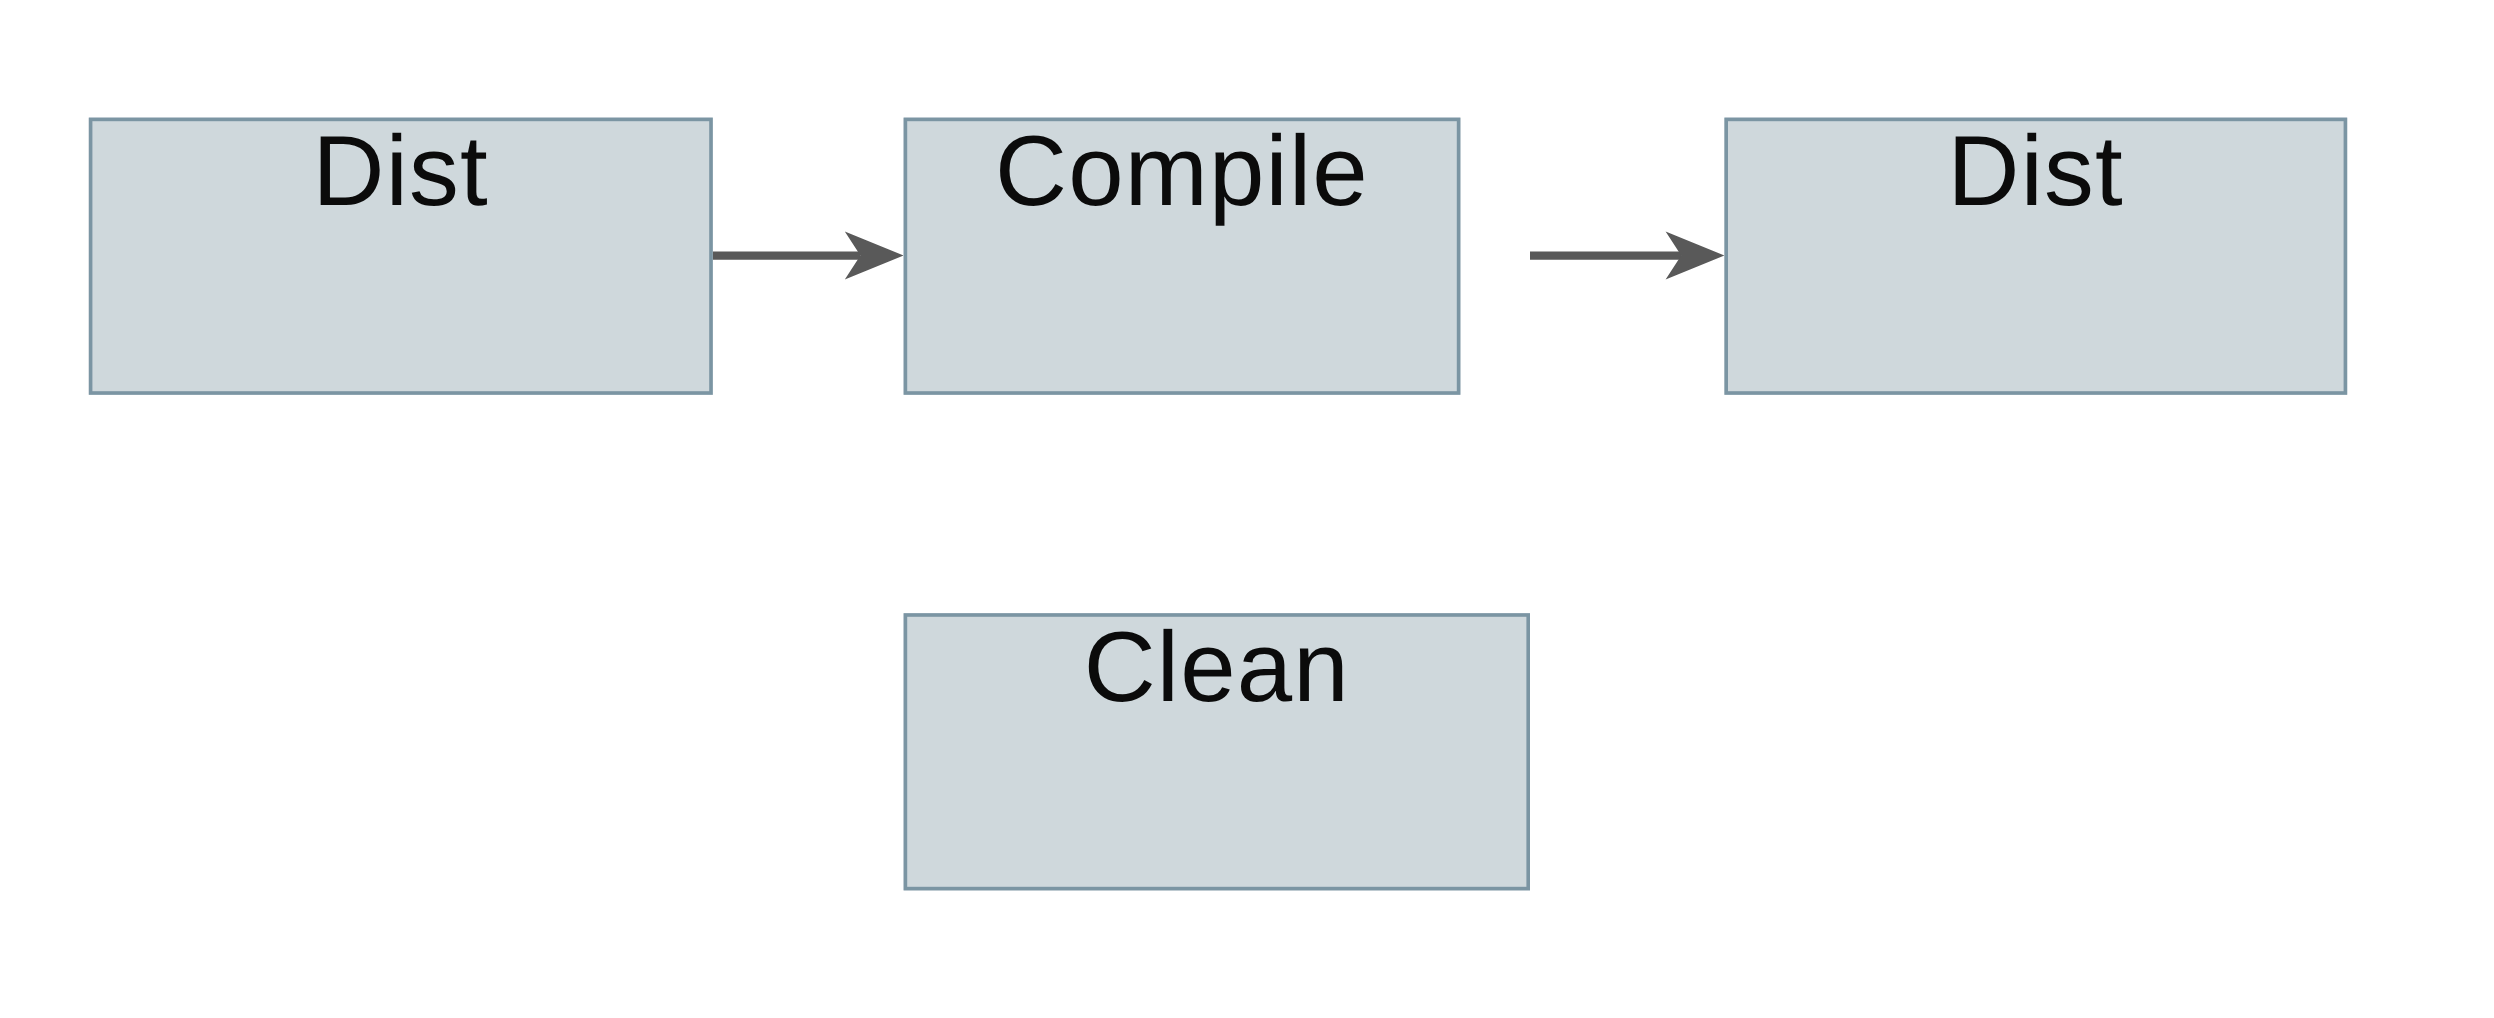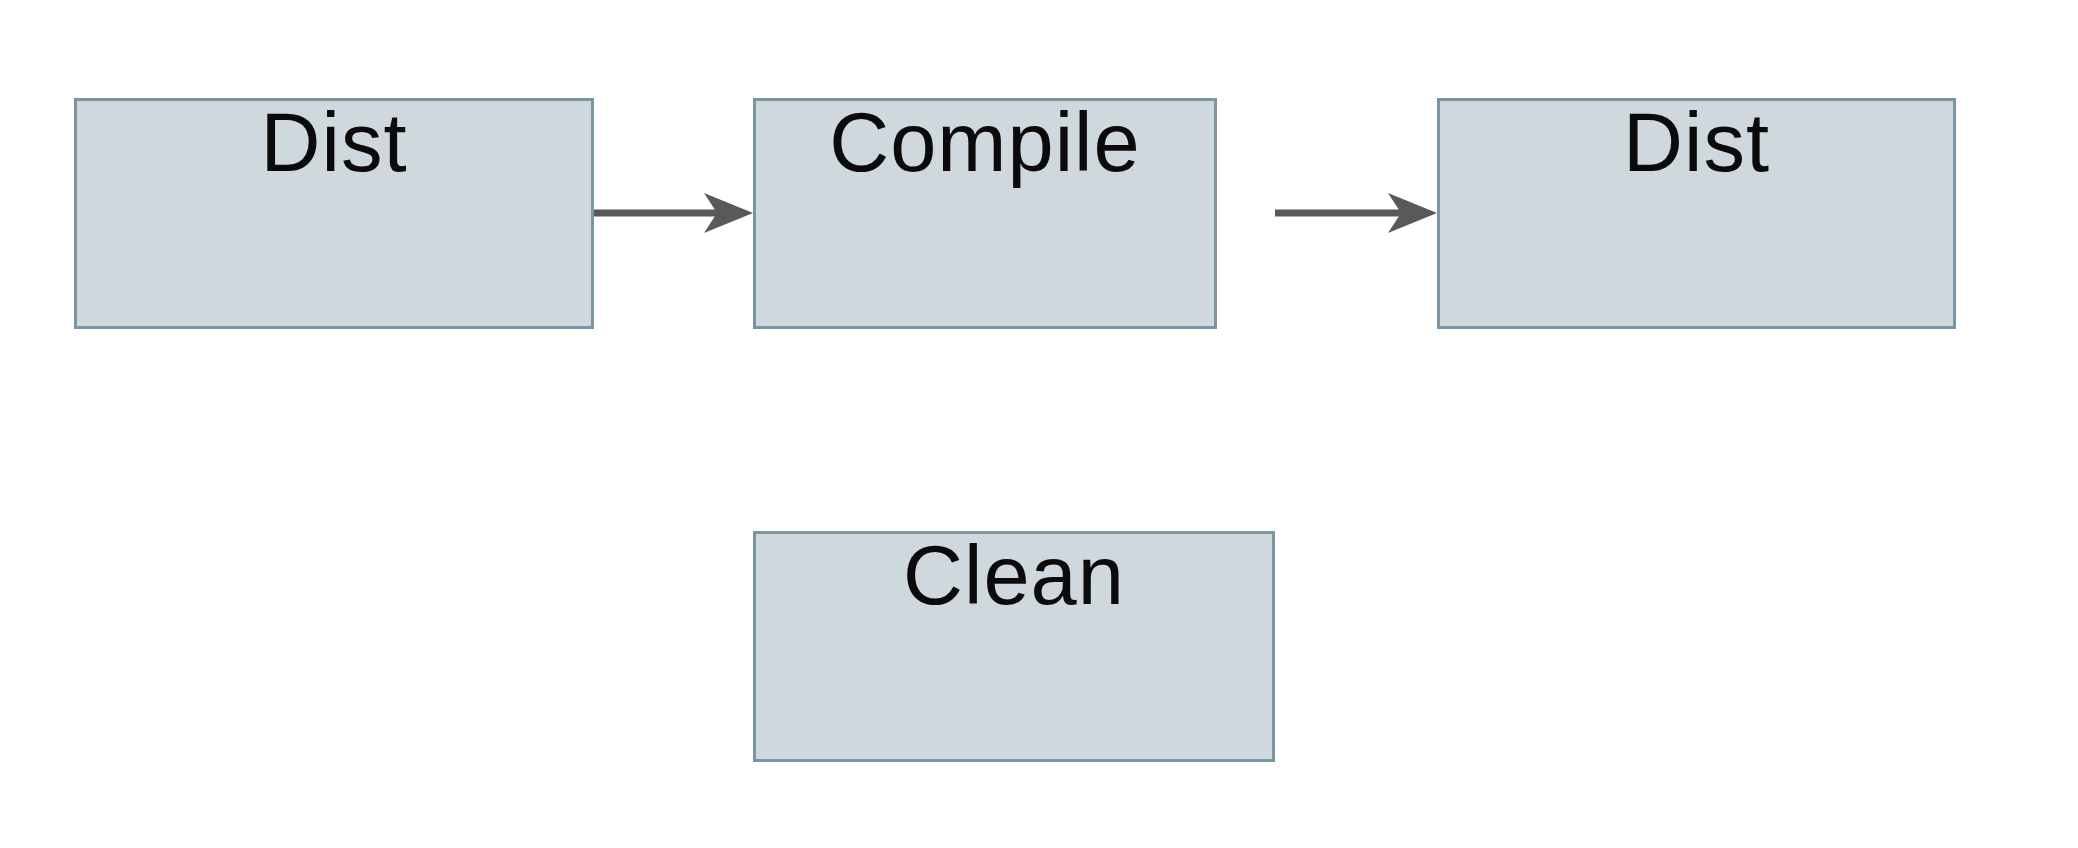--- a/index.html
+++ b/index.html
@@ -34,21 +34,21 @@
     font-weight: 400;
     color: var(--text);
     letter-spacing: 1px;
     line-height: 1;
     white-space: nowrap;
     user-select: none;
   }
   #node-dist    { left: 74px;   top: 98px;  width: 520px; height: 231px; }
   #node-compile { left: 753px;  top: 98px;  width: 464px; height: 231px; }
   #node-init    { left: 1437px; top: 98px;  width: 519px; height: 231px; }
-  #node-clean   { left: 753px;  top: 511px; width: 522px; height: 231px; margin-top: 20px; }
+  #node-clean   { left: 753px;  top: 511px; width: 522px; height: 231px; }
   .edge {
     position: absolute;
     color: var(--arrow);
     display: block;
   }
   #edge-dist-compile { left: 594px;  top: 191px; }
   #edge-compile-init { left: 1275px; top: 191px; }
 </style>
 </head>
 <body>

